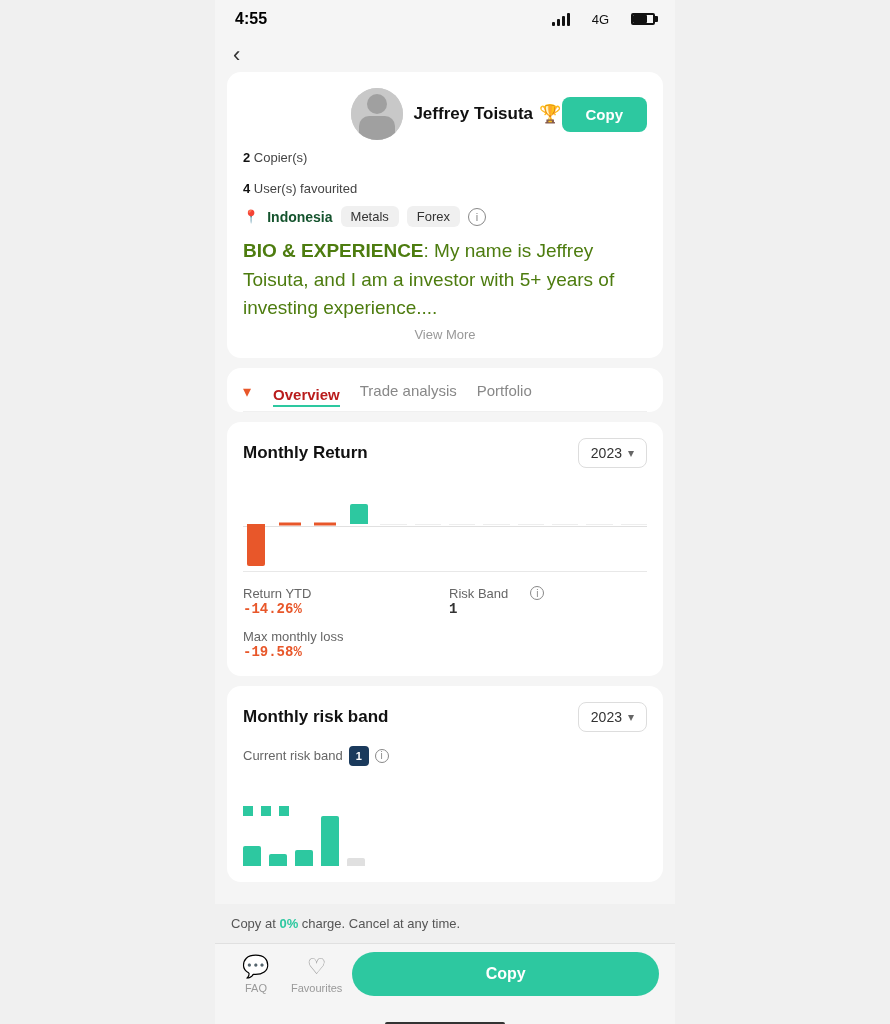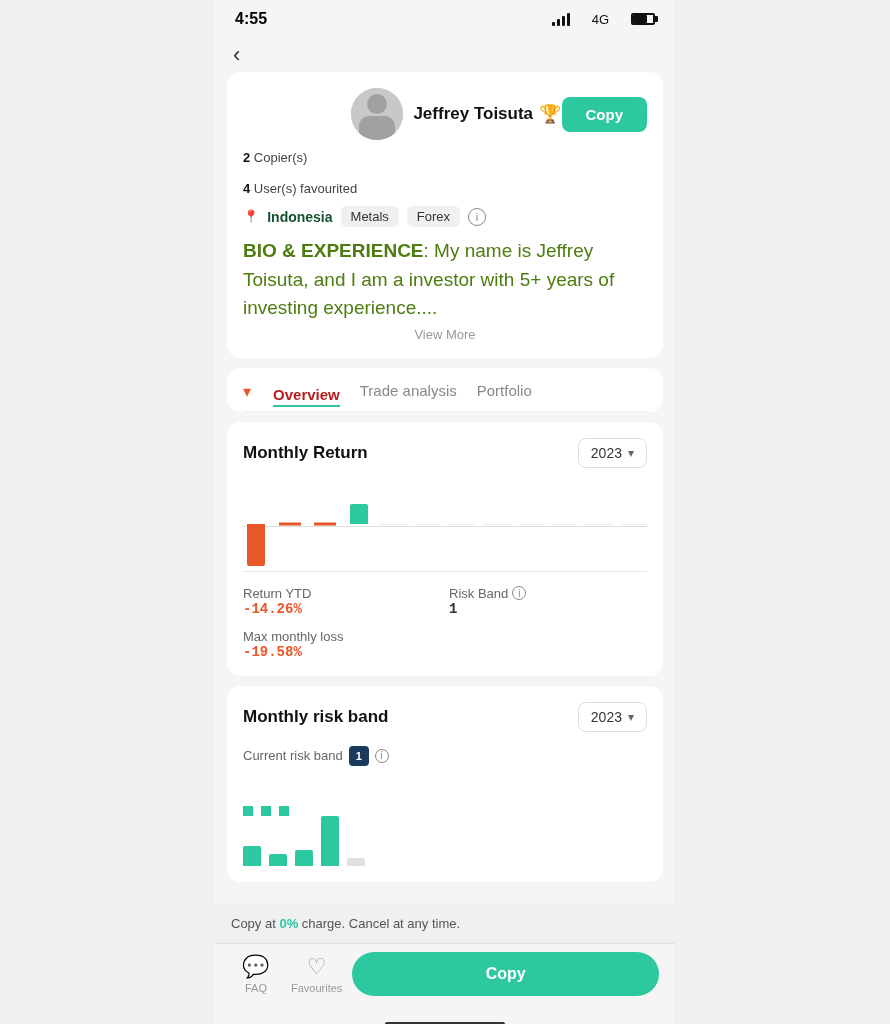--- a/index.html
+++ b/index.html
@@ -362,21 +362,21 @@
       font-size: 14px;
       font-weight: 600;
       font-family: Liberation Mono, monospace;
     }
     .stat-value.neg { color: #E8572A; }
     .stat-value.pos { color: #2DC8A0; }
     .stat-value.neutral { color: #333; }
     .stat-label-row {
       display: flex;
       align-items: center;
-      gap: 4px;
+      gap: 22px;
     }
     
     .risk-bar-chart {
       height: 80px;
       position: relative;
       display: flex;
       align-items: flex-end;
       gap: 8px;
       margin-top: 10px;
       overflow: hidden;

